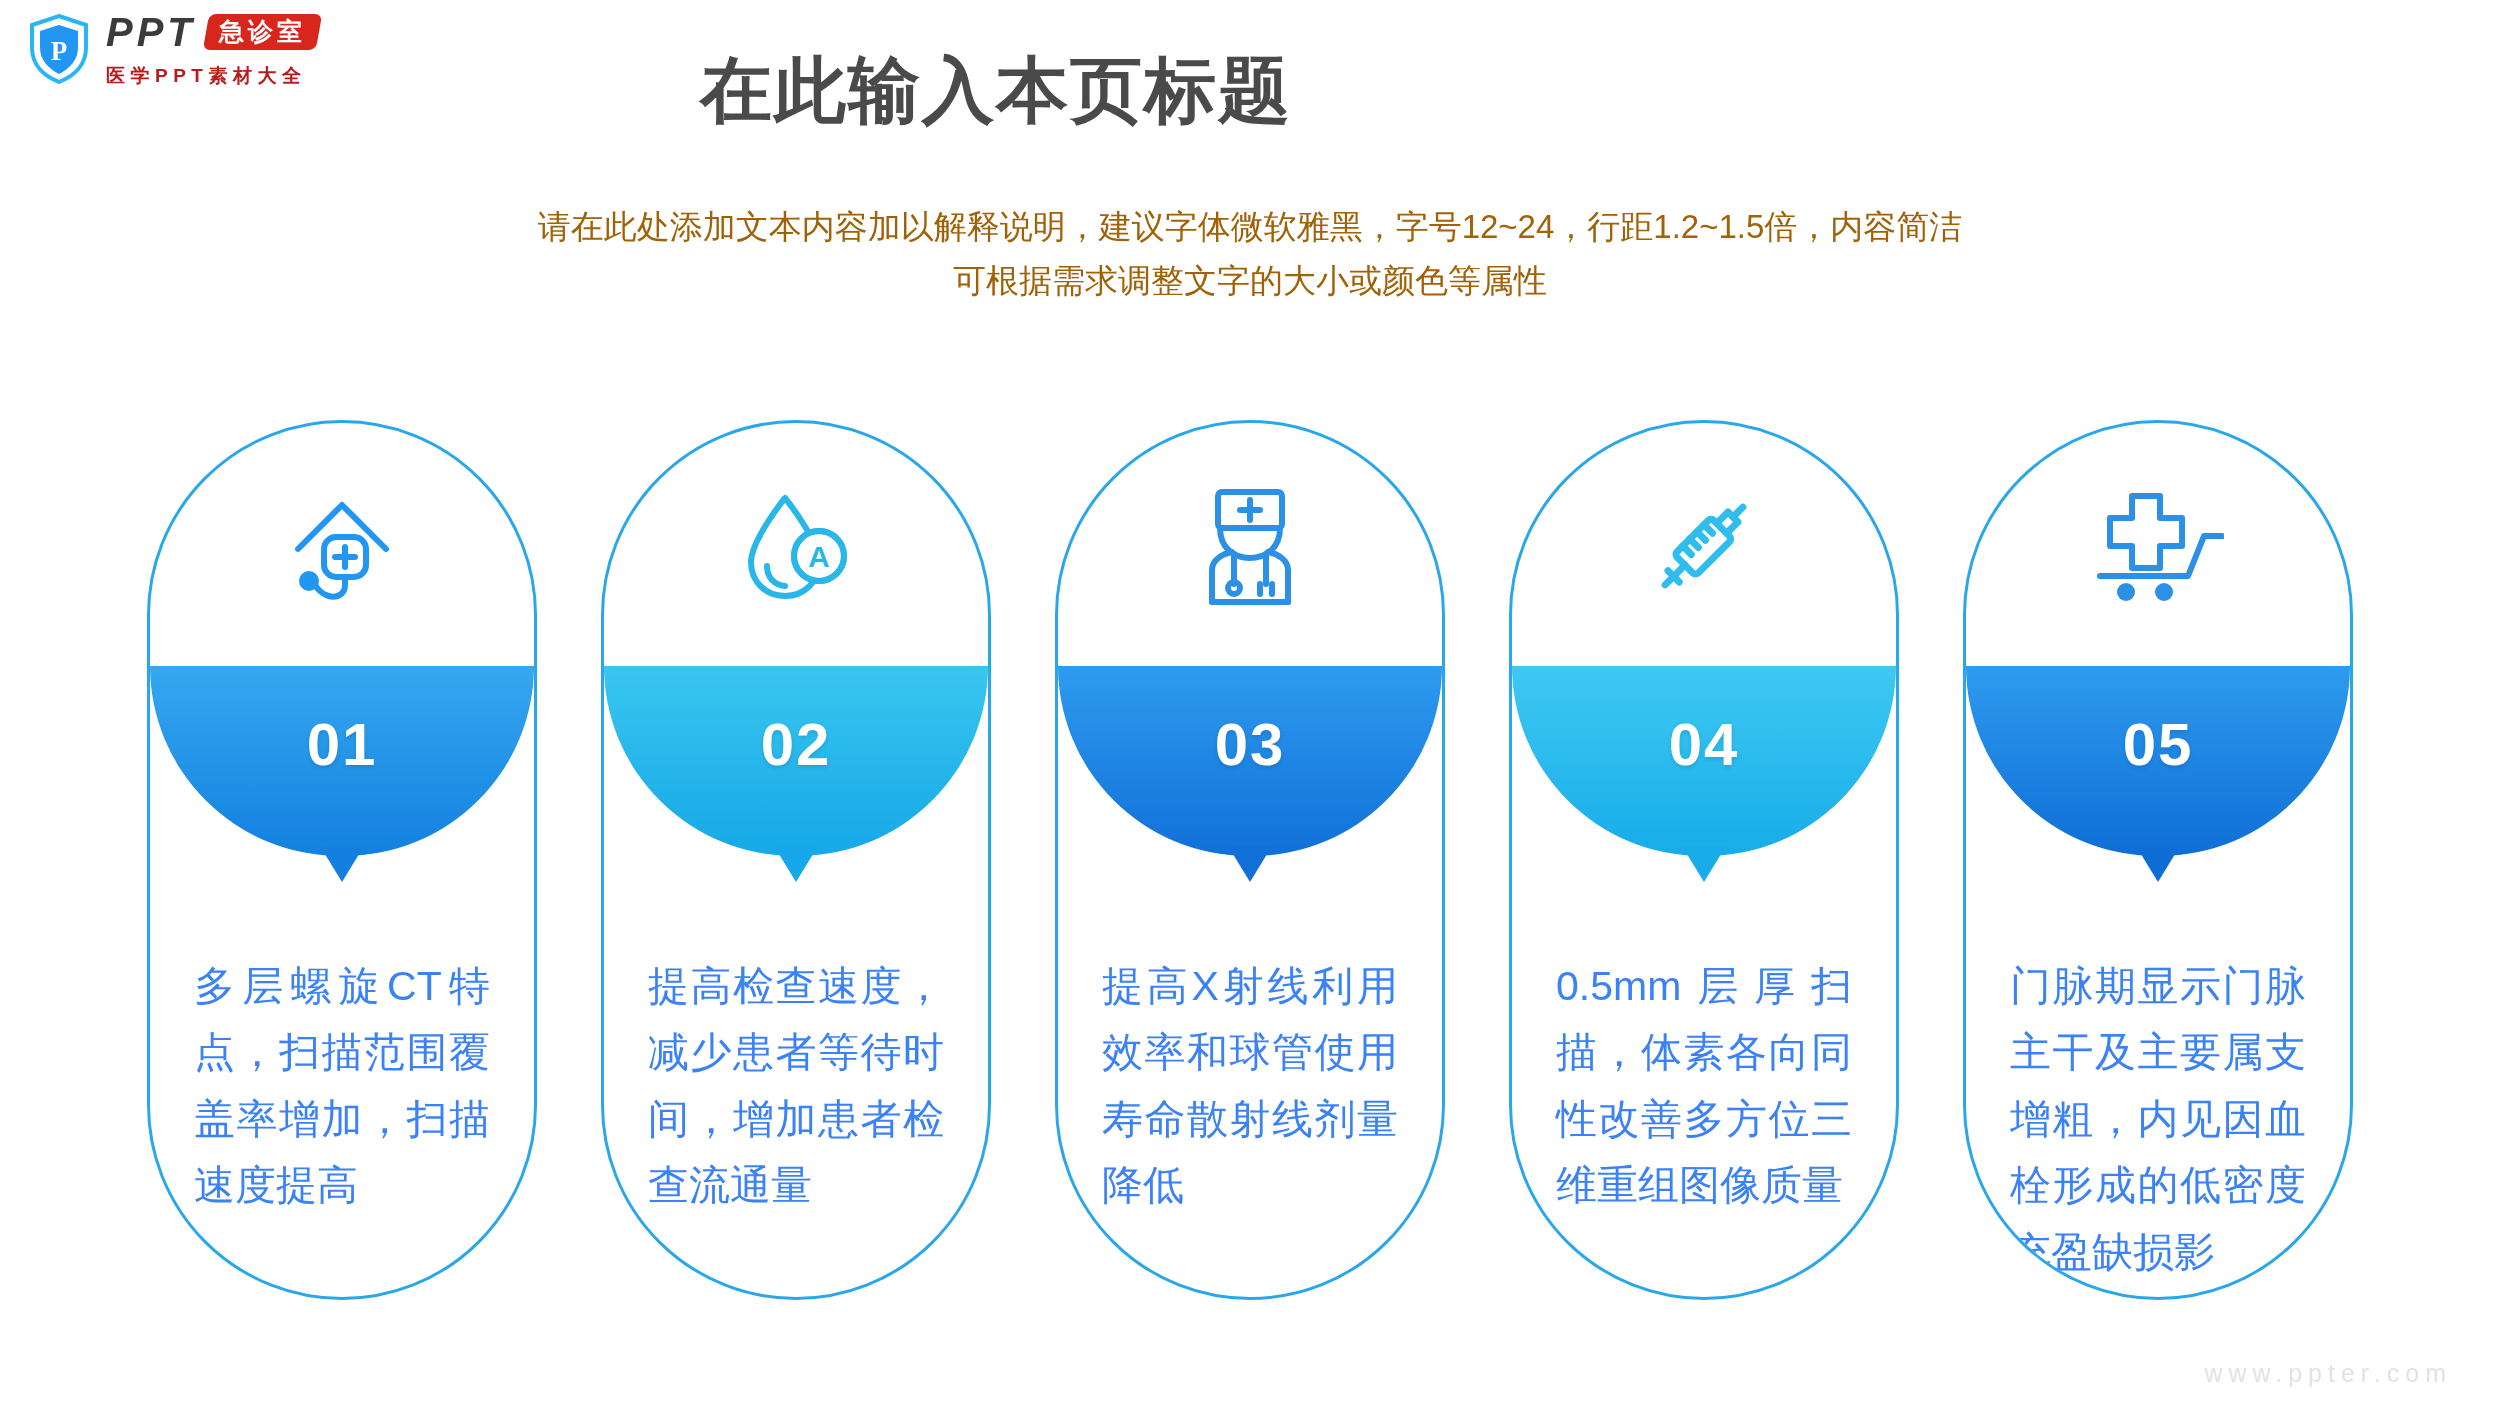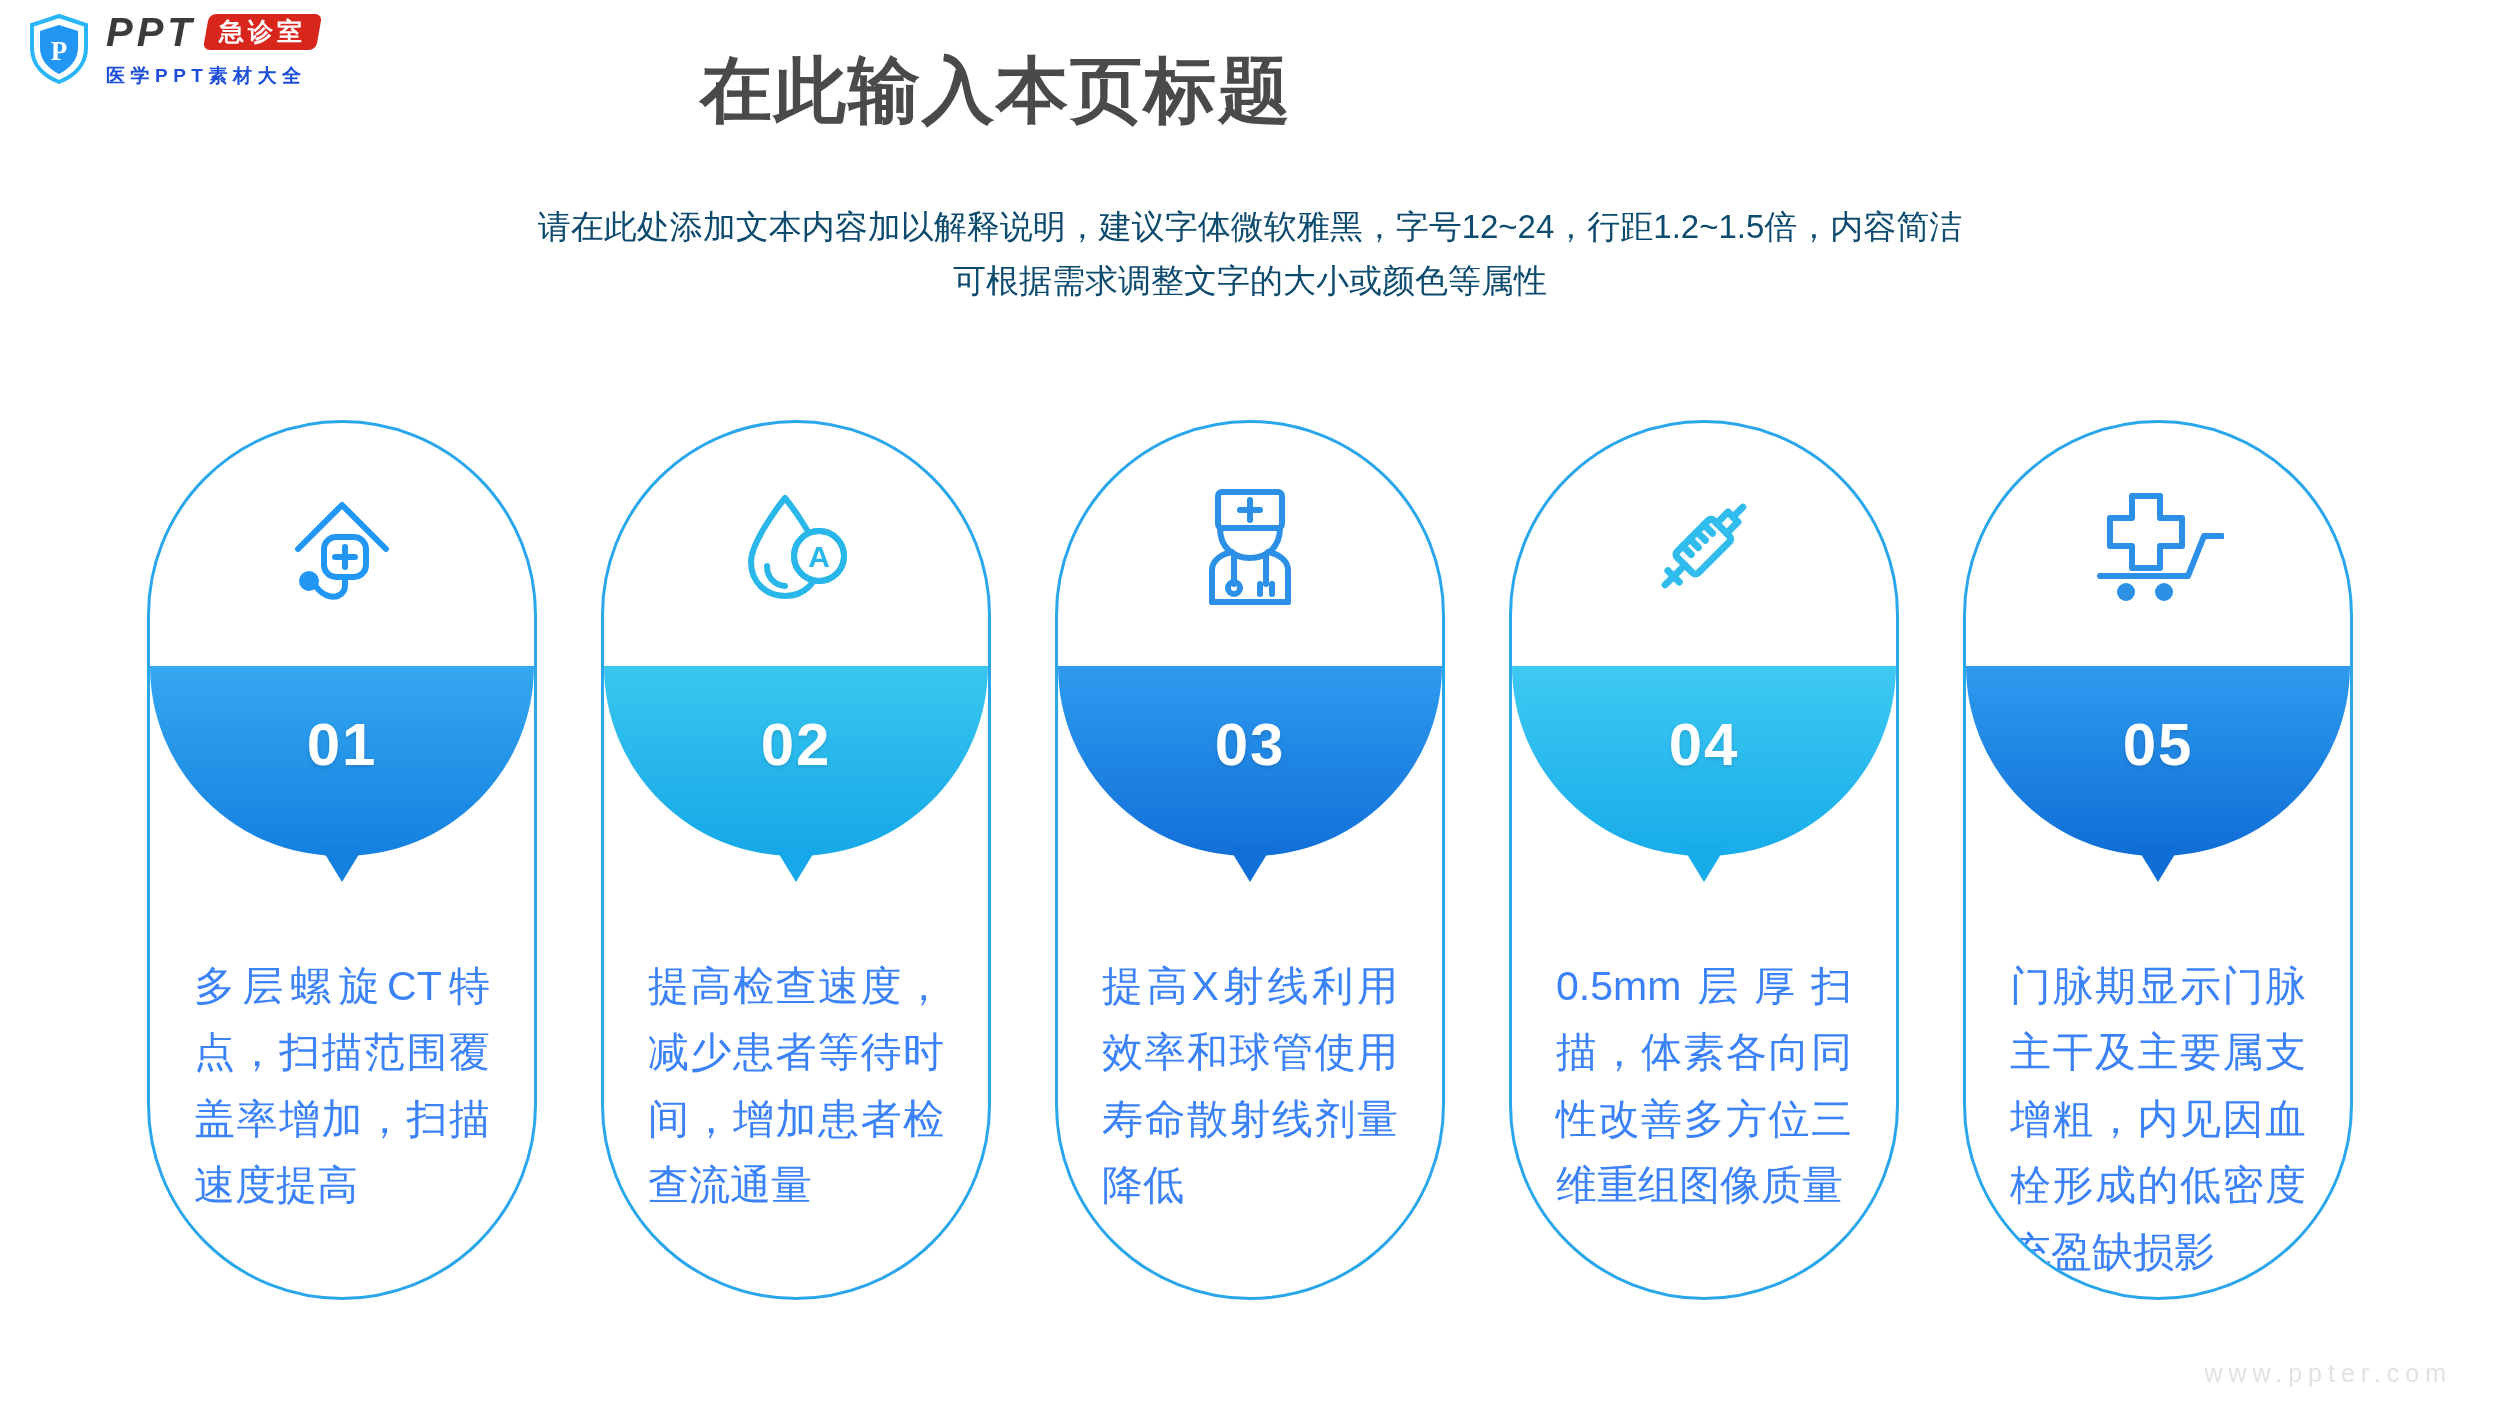--- a/index.html
+++ b/index.html
@@ -72,21 +72,21 @@
     color: #4a4a4a;
     letter-spacing: 2px;
     line-height: 1.25;
   }
   .subtitle {
     position: absolute;
     left: 0; top: 200px;
     width: 2500px;
     text-align: center;
     font-size: 33px;
-    color: #0c4a6e;
+    color: #a16207;
     line-height: 1.65;
   }
   .subtitle div { white-space: nowrap; }
 
   
   .cards {
     position: absolute;
     left: 0;
     top: 420px;
     width: 2500px;
@@ -190,21 +190,21 @@
       <path d="M31 11 L50 17 L50 34 C50 46 41 55 31 60 C21 55 12 46 12 34 L12 17 Z" fill="#2196f3"></path>
       <text x="31" y="46" text-anchor="middle" fill="#ffffff" font-size="27" font-weight="bold" font-family="Liberation Serif, serif">P</text>
     </svg>
     <div class="logo-text">
       <div class="logo-row1">
         <div class="logo-ppt" style="color: rgb(59, 59, 59);">PPT</div>
         <div class="logo-badge" style="background: rgb(217, 38, 28);">
           <span>急诊室</span>
         </div>
       </div>
-      <div class="logo-sub" style="color: #1d4ed8;">医学PPT素材大全</div>
+      <div class="logo-sub" style="color: #b91c1c;">医学PPT素材大全</div>
     </div>
   </div>
 
   <div class="title" style="color: rgb(74, 74, 74);">在此输入本页标题</div>
   <div class="subtitle">
     <div>请在此处添加文本内容加以解释说明，建议字体微软雅黑，字号12~24，行距1.2~1.5倍，内容简洁</div>
     <div>可根据需求调整文字的大小或颜色等属性</div>
   </div>
 
   <div class="cards">

